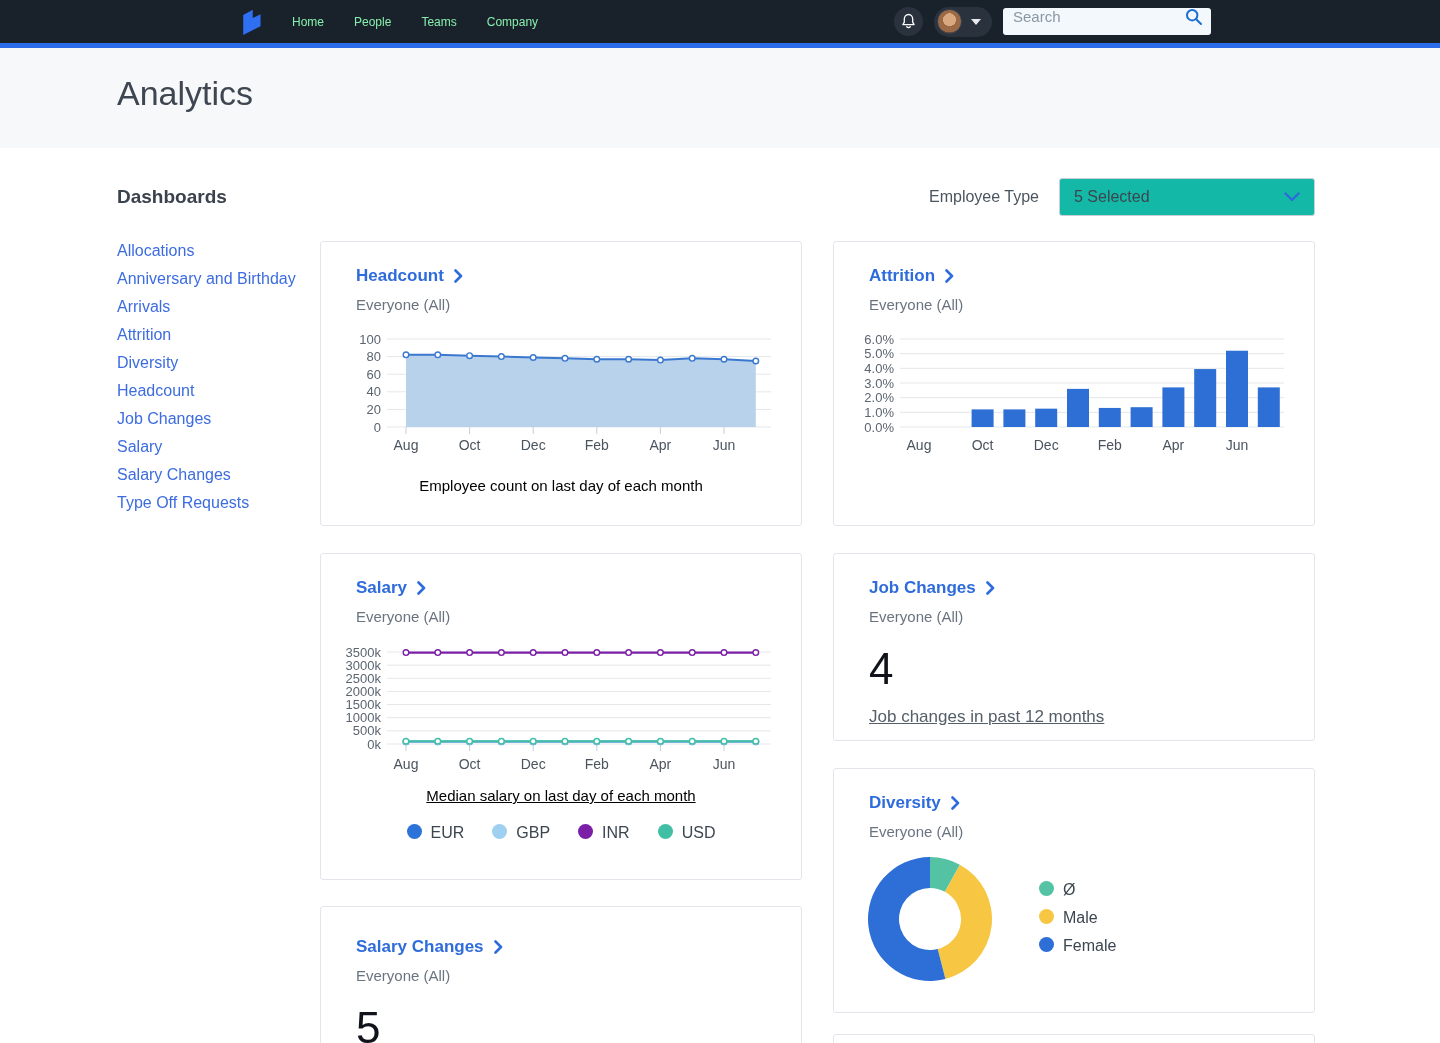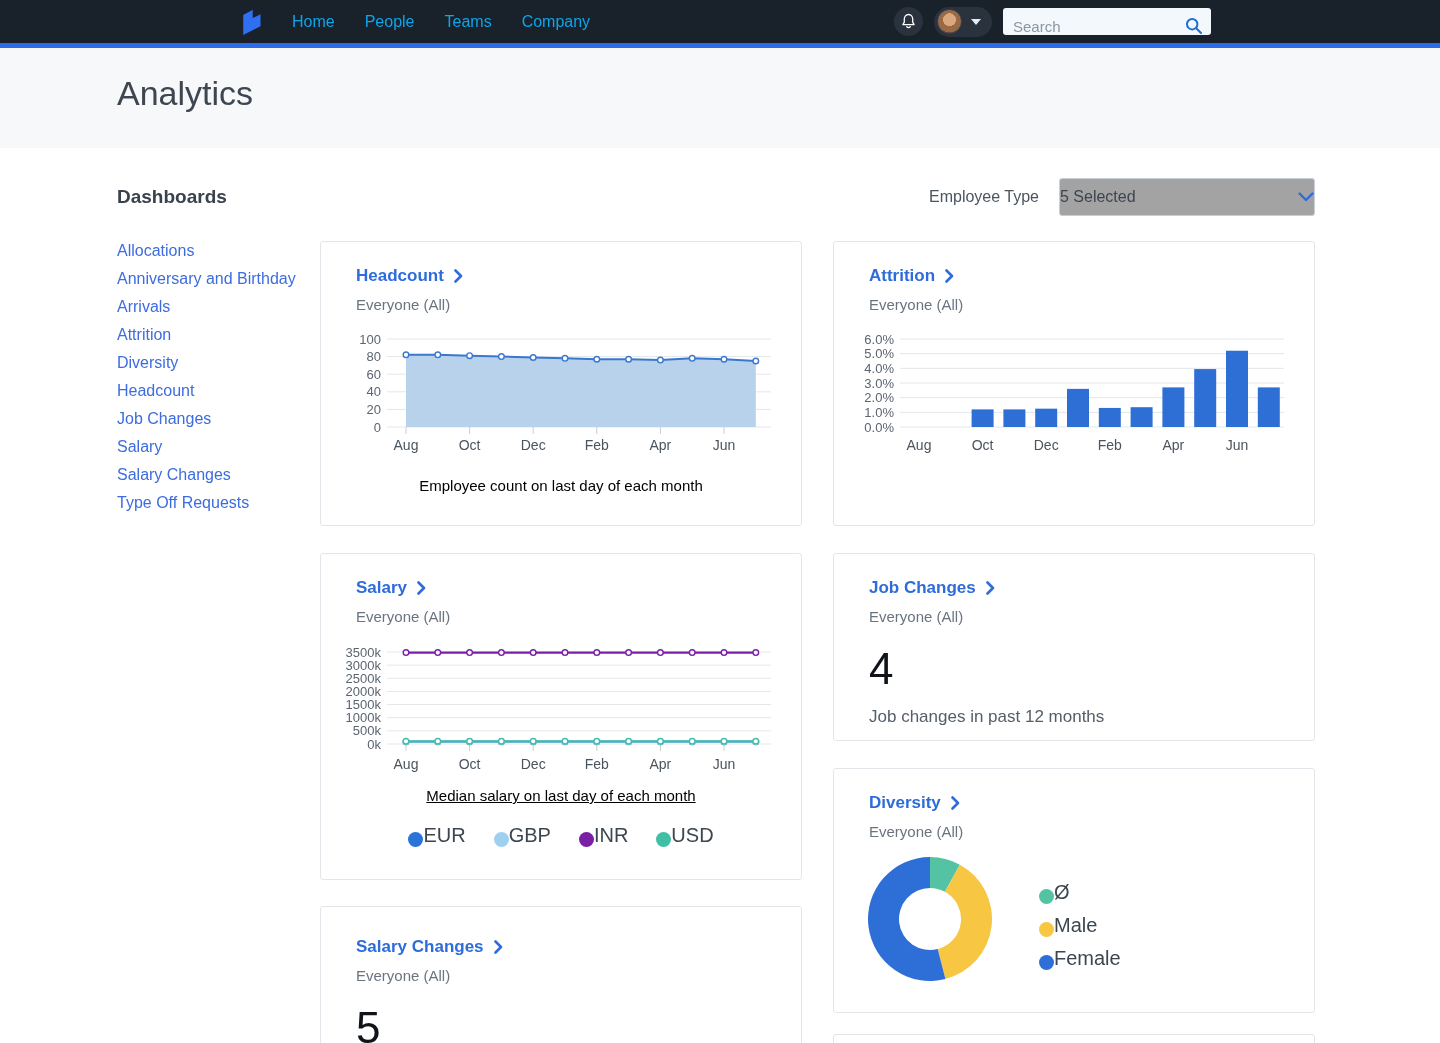--- a/index.html
+++ b/index.html
@@ -4,72 +4,72 @@
 <style>
   * { margin:0; padding:0; box-sizing:border-box; }
   html,body { width:1440px; height:1043px; overflow:hidden; background:#fff;
     font-family:"Liberation Sans", sans-serif; }
 
   
   .navbar { height:48px; background:#19212B; border-bottom:5px solid #2A6CEA;
     display:flex; align-items:center; }
   .logo { margin-left:238px; display:flex; align-items:center; cursor:pointer; }
   .nav-menu { display:flex; gap:30px; margin-left:28px; }
-  .nav-item { color:#0ea5e9; font-size:16px; font-weight:500; cursor:pointer; }
+  .nav-item { color:#86efac; font-size:12px; font-weight:500; cursor:pointer; }
   .nav-right { margin-left:auto; margin-right:229px; display:flex; align-items:center; gap:11px; }
   .bell-wrap { width:29px; height:29px; border-radius:50%; background:#2A323E;
     display:flex; align-items:center; justify-content:center; cursor:pointer; }
   .avatar-pill { height:30px; border-radius:15px; background:#2A323E; display:flex;
     align-items:center; padding:0 11px 0 3px; gap:9px; cursor:pointer; }
   .avatar { width:25px; height:25px; border-radius:50%;
     background: radial-gradient(circle at 50% 42%, #D9A87E 0 36%, #9A6A47 37% 72%, #6E4A31 73% 100%);
     border:1px solid #3a434f; }
   .caret-down { width:0; height:0; border-left:5px solid transparent;
     border-right:5px solid transparent; border-top:6px solid #E8ECF0; }
   .search-box { width:208px; height:27px; background:#F3F8FC; border-radius:3px;
-    display:flex; align-items:flex-end; padding:0 8px 0 10px; }
+    display:flex; align-items:flex-start; padding:0 8px 0 10px; }
   .search-box input { flex:1; border:0; background:transparent; outline:none;
     font-size:15px; color:#333; font-family:"Liberation Sans",sans-serif; min-width:0; }
   .search-box input::placeholder { color:#8A97A3; }
 
   
   .band { height:100px; background:#F7F8F9; }
   .band h1 { padding:26px 0 0 117px; font-size:34px; font-weight:500; color:#3E4651; }
 
   
   .content { padding:0 125px 0 117px; }
   .toolbar { display:flex; justify-content:space-between; align-items:center; margin-top:30px; }
   .dash-h { font-size:19px; font-weight:700; color:#39424D; }
   .filter { display:flex; align-items:center; gap:20px; }
   .filter-label { font-size:16px; color:#4A5560; }
   .select { width:256px; height:38px; border:1px solid #C9CFD6; border-radius:3px;
-    background:#a3a3a3; display:flex; align-items:center; justify-content:space-between;
-    padding:0 0; font-size:16px; color:#3C4650; cursor:pointer;text-align:right; }
+    background:#14b8a6; display:flex; align-items:center; justify-content:space-between;
+    padding:0 14px; font-size:16px; color:#3C4650; cursor:pointer;text-align:right; }
 
   .layout { display:flex; margin-top:25px; }
   .sidebar { width:203px; flex:none; padding-right:10px; }
   .side-link { font-size:16px; color:#3C6CE0; line-height:20px; margin-bottom:8px; cursor:pointer; }
 
   .cols { display:flex; gap:31px; }
   .col { width:482px; display:flex; flex-direction:column; }
   .card { background:#fff; border:1px solid #E2E6EA; border-radius:3px; position:relative; }
 
   .card-title { display:flex; align-items:center; gap:10px; margin:24px 0 0 35px;
     font-size:17px; font-weight:700; color:#2E6BDB; cursor:pointer; }
   .card-sub { margin:10px 0 0 35px; font-size:15px; color:#6A7480; }
   svg.chart { display:block; margin:14px 0 0 16px; }
   .caption { text-align:center; font-size:15px; color:#000000; margin-top:18px; }
   .caption.tight { margin-top:10px;text-decoration:underline; }
 
   .legend-row { display:flex; justify-content:center; gap:28px; margin-top:20px; }
-  .leg-item { display:flex; align-items:flex-end; gap:0; font-size:20px; color:#3C4650; }
+  .leg-item { display:flex; align-items:flex-start; gap:9px; font-size:16px; color:#3C4650; }
   .leg-dot { width:15px; height:15px; border-radius:50%; flex:none; }
 
   .big-num { font-size:44px; font-weight:500; color:#10141A; margin:22px 0 0 35px; line-height:1; }
-  .num-caption { margin:16px 0 0 35px; font-size:17px; color:#545E69; }
+  .num-caption { margin:16px 0 0 35px; font-size:17px; color:#545E69;text-decoration:underline; }
 
   .donut-wrap { position:absolute; left:31px; top:85px; }
   .div-legend { position:absolute; left:205px; top:112px; }
   .div-legend .leg-item { margin-bottom:10px; }
 
   
   .c-headcount { height:285px; margin-bottom:27px; }
   .c-salary    { height:327px; margin-bottom:26px; }
   .c-salchg    { height:170px; }
   .c-attrition { height:285px; margin-bottom:27px; }

